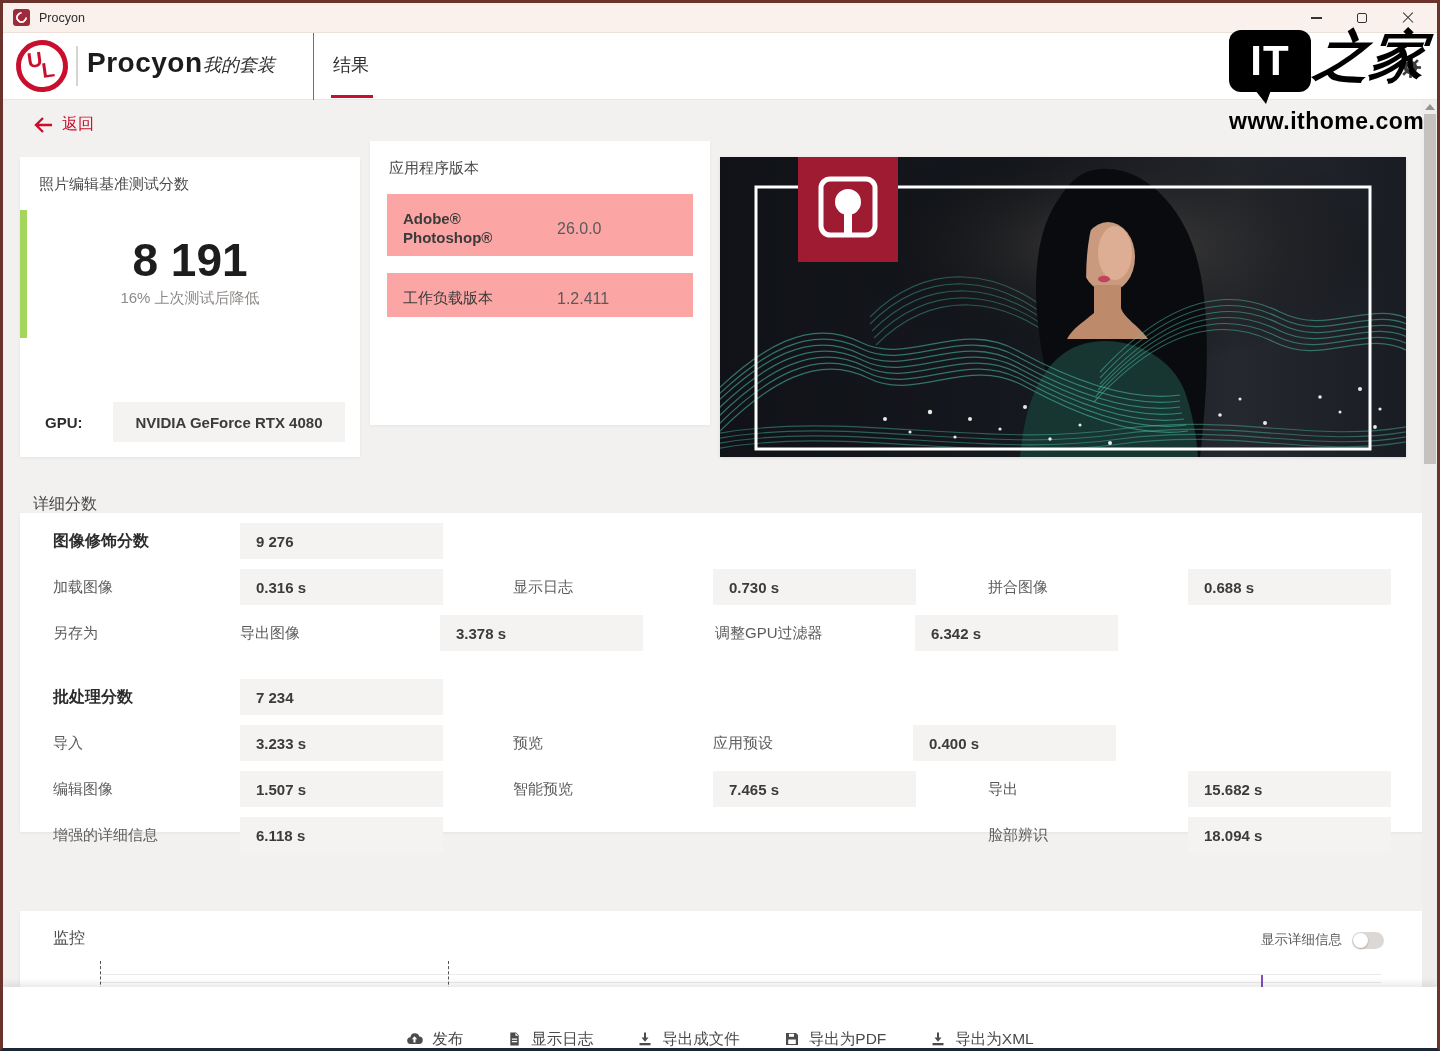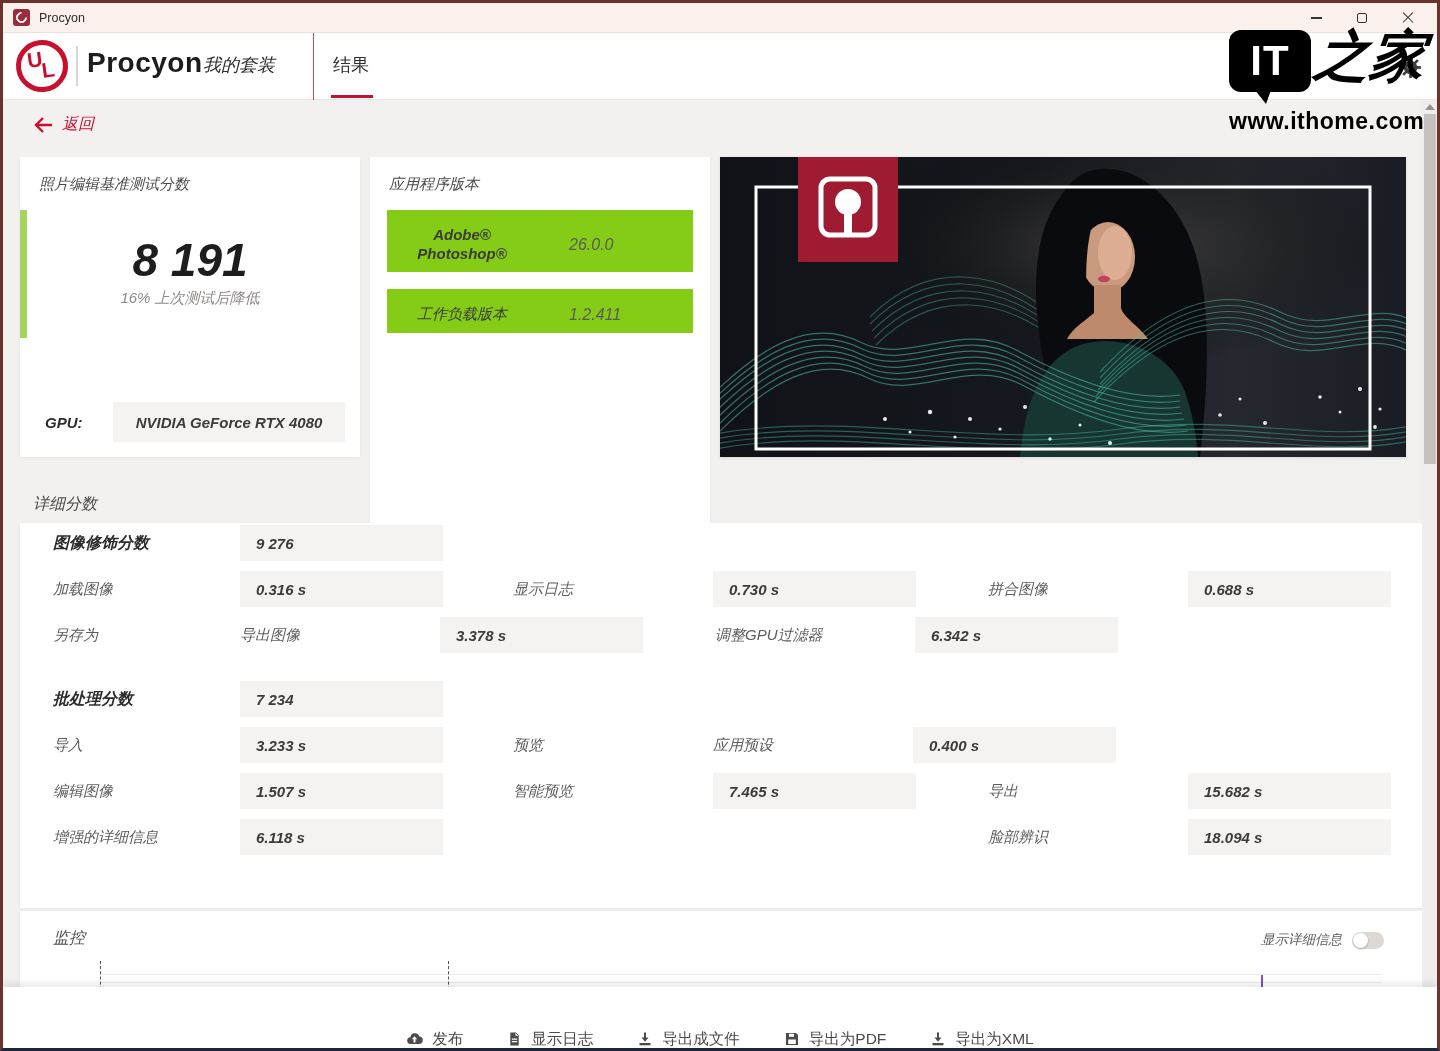--- a/index.html
+++ b/index.html
@@ -29,57 +29,57 @@
   .brand-divider { position:absolute; left:73px; top:13px; width:2px; height:40px; background:#d9d5d1; }
   .brand { position:absolute; left:84px; top:14px; font-size:28px; font-weight:600; color:#1c1c1c; letter-spacing:.5px; }
   .tab { position:absolute; top:20px; font-size:18px; color:#2e2e2e; cursor:pointer; }
   .tab-suites { left:200px;font-style:italic; }
   .tab-red-divider { position:absolute; left:310px; top:0; width:1px; height:67px; background:#c84a4a; }
   .tab-results { left:330px; }
   .tab-underline { position:absolute; left:328px; top:62px; width:42px; height:3px; background:#c8102e; }
   .gear { position:absolute; right:14px; top:22px; width:25px; height:25px; z-index:2; cursor:pointer; }
 
   
-  .content { position:absolute; top:97px; left:0; right:0; height:890px; background:#f3f1ef; overflow:hidden;font-style:italic; }
+  .content { position:absolute; top:97px; left:0; right:0; height:890px; background:#f3f1ef; overflow:hidden; }
   .back-row { position:absolute; left:30px; top:14px; display:flex; align-items:center; gap:9px; cursor:pointer; }
   .back-row svg { display:block; }
   .back-label { color:#c8102e; font-size:16px; }
 
   .card { position:absolute; background:#fff; box-shadow:0 1px 3px rgba(0,0,0,.06); }
   .card-title { font-size:15px; color:#4a4a4a; }
 
   
   .score-card { left:17px; top:57px; width:340px; height:300px; }
   .score-card .card-title { position:absolute; left:19px; top:18px; }
   .green-bar { position:absolute; left:0; top:53px; width:7px; height:128px; background:#a4d65e; }
   .score-big { position:absolute; left:0; right:0; top:76px; text-align:center; font-size:46px; font-weight:700; color:#1d1d1d; }
   .score-note { position:absolute; left:0; right:0; top:132px; text-align:center; font-size:15px; color:#8d8a88; }
   .hw-row { position:absolute; left:25px; display:flex; align-items:center; }
   .hw-row.cpu { top:195px; } .hw-row.gpu { top:245px; }
   .hw-label { width:68px; font-weight:700; font-size:15px; color:#2d2d2d; }
   .hw-box { width:232px; height:40px; background:#f4f3f1; display:flex; align-items:center; justify-content:center;
             font-weight:700; font-size:15px; color:#3b3b3b; }
 
   
-  .ver-card { left:367px; top:57px; width:340px; height:380px;text-align:center; }
+  .ver-card { left:367px; top:41px; width:340px; height:284px; }
   .ver-card .card-title { position:absolute; left:19px; top:18px; }
   .ver-rows { position:absolute; left:17px; right:17px; top:53px; }
-  .ver-row { background:#84cc16; display:flex; align-items:center; margin-bottom:17px; padding:16px 0 8px 16px;gap:12px; }
+  .ver-row { background:#fca5a5; display:flex; align-items:center; margin-bottom:17px; padding:16px 0 8px 16px; }
   .ver-row.r1 { min-height:50px; } .ver-row.r2 { min-height:64px; } .ver-row.r3 { min-height:44px; }
   .ver-label { width:118px; font-size:15px; color:#3b3b3b; line-height:1.25; }
   .ver-row.b .ver-label { font-weight:700; }
   .ver-value { margin-left:36px; font-size:16px; color:#5a5a5a; }
 
   
   .hero { left:717px; top:57px; width:686px; height:300px; box-shadow:0 1px 3px rgba(0,0,0,.1); overflow:hidden; }
   .hero svg { display:block; }
 
   
   .section-title { position:absolute; left:30px; top:386px; font-size:16px; color:#4a4a4a;margin-top:8px; }
-  .details-card { left:17px; top:423px; width:1406px; height:385px; padding-top:2px; }
+  .details-card { left:17px; top:413px; width:1406px; height:319px; padding-top:10px; }
   .drow { display:flex; align-items:center; height:36px; margin:0 0 10px 33px; }
   .dgrid2 { margin-top:28px; }
   .dlabel { font-size:15px; color:#5c5c5c; }
   .dlabel.c0 { width:187px; } .dlabel.c1 { width:200px; } .dlabel.c2 { width:200px; }
   .drow.head .dlabel { font-weight:700; font-size:16px; color:#2c2c2c; }
   .dbox { width:203px; height:36px; background:#f4f3f1; display:flex; align-items:center; padding-left:16px;
           font-weight:700; font-size:15px; color:#3b3b3b; }
   .dbox.g1 { margin-right:70px; } .dbox.g2 { margin-right:72px; }
   .dbox:empty { background:transparent; }
 

